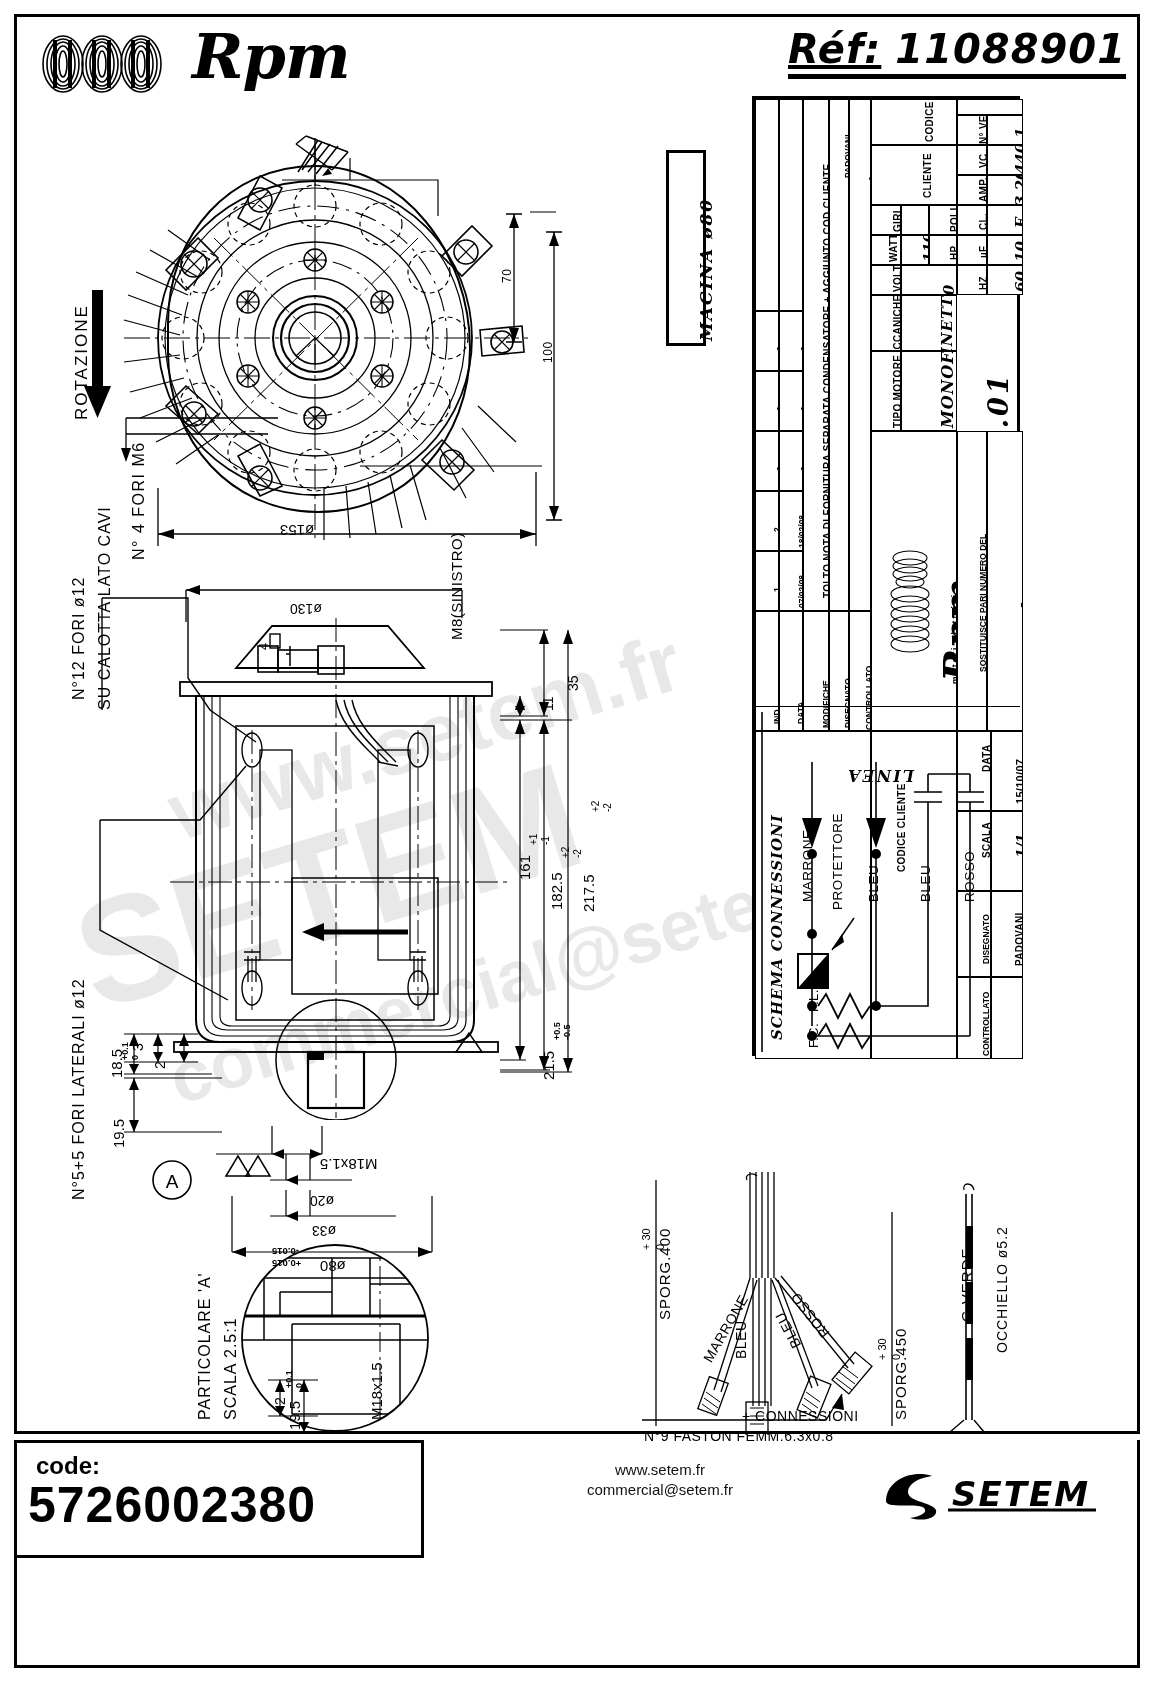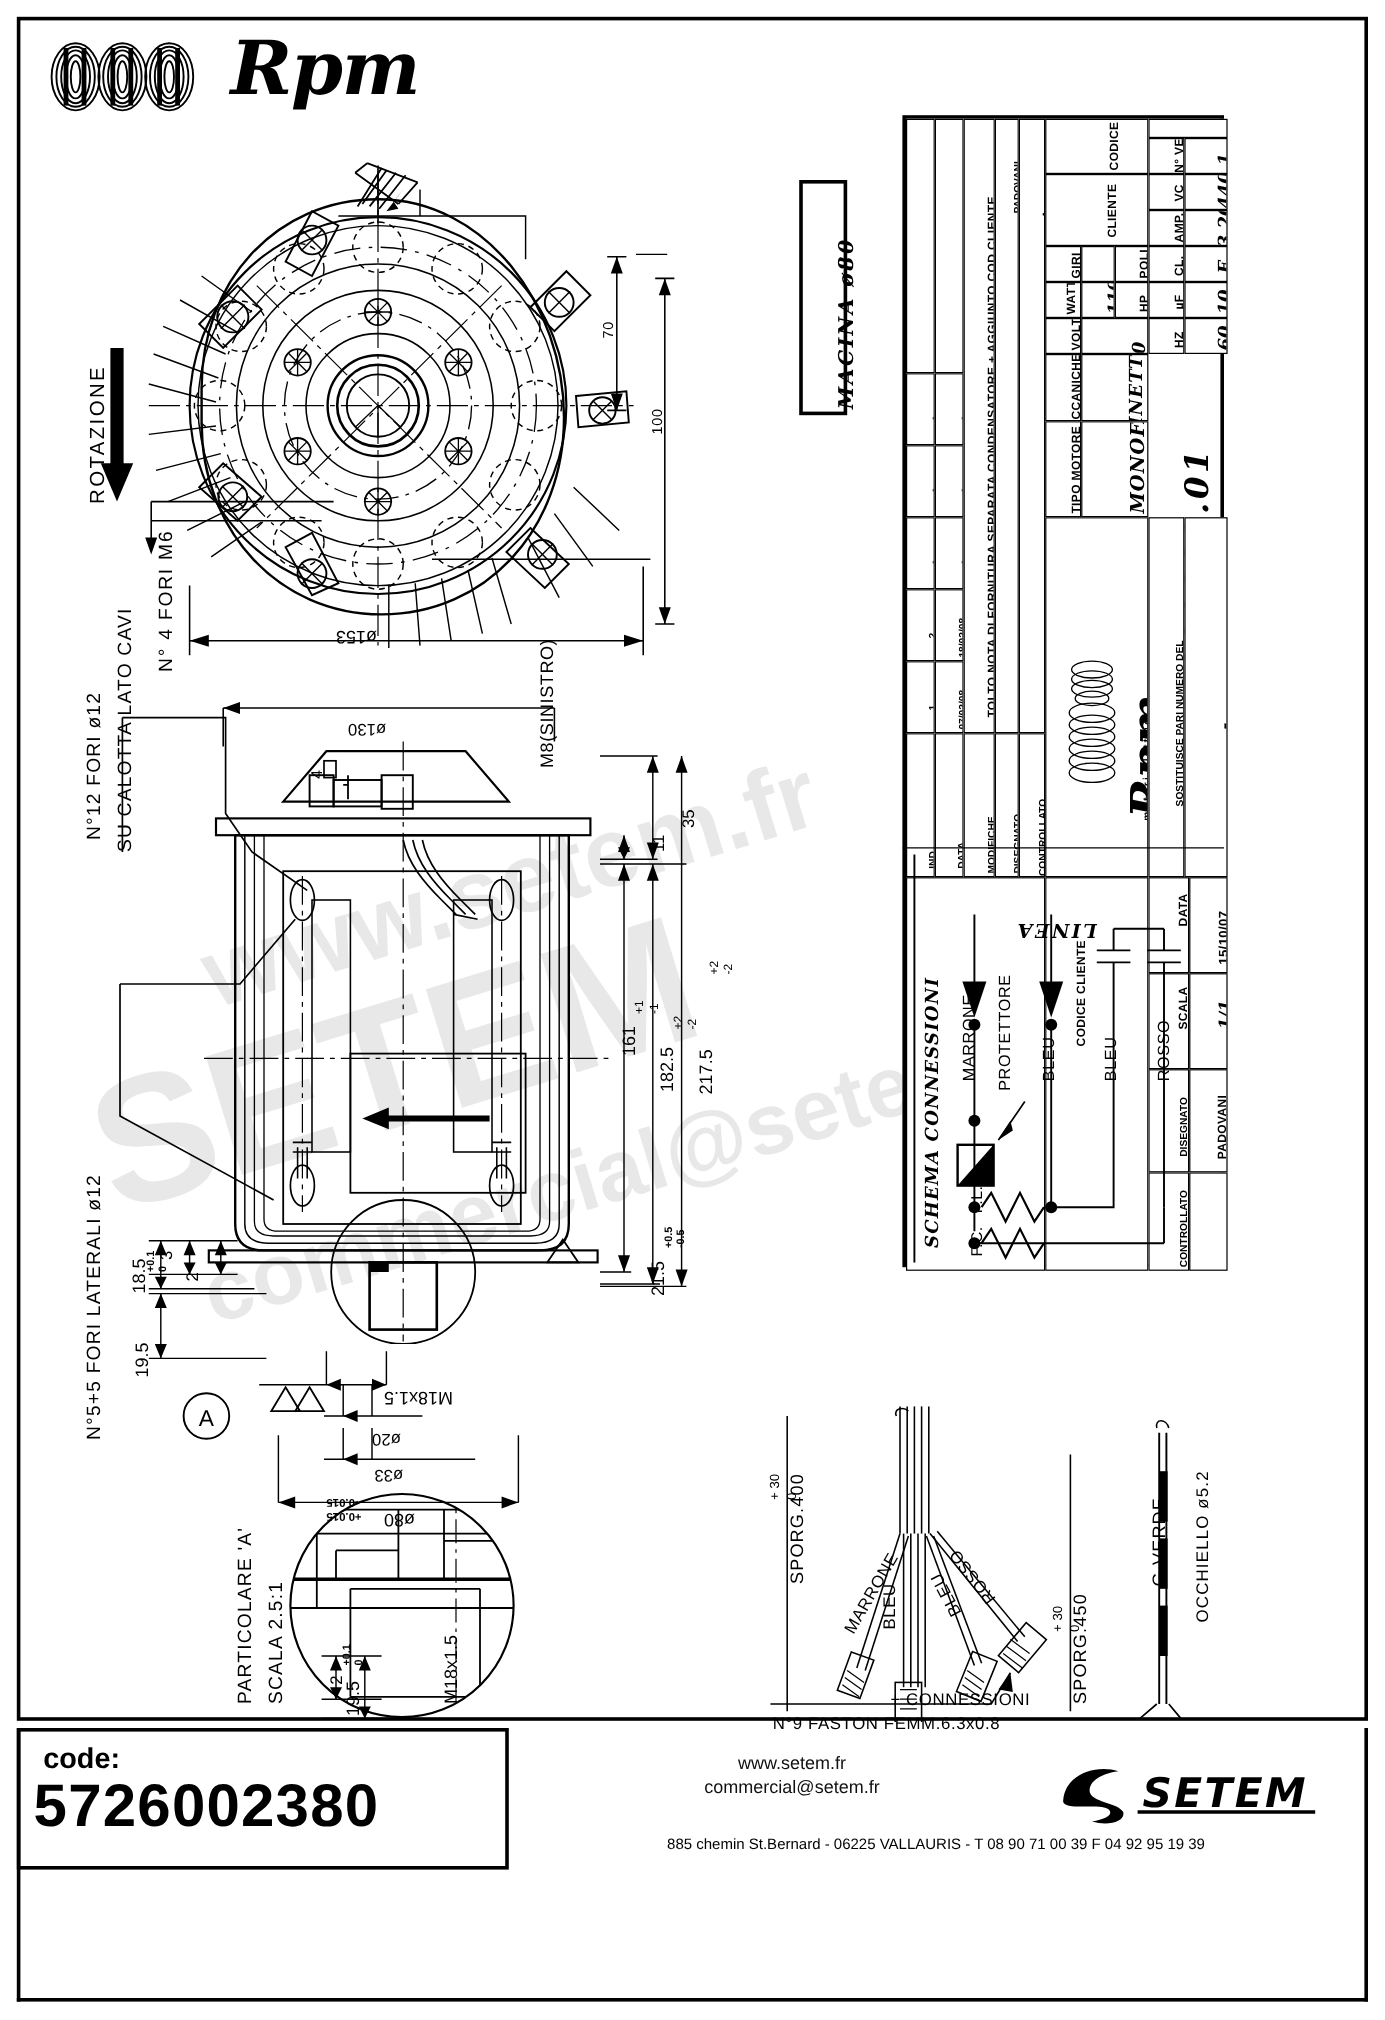--- a/index.html
+++ b/index.html
@@ -91,20 +91,25 @@
           <rect x="28" y="10" width="4" height="48"></rect>
         <rect x="52" y="10" width="4" height="48"></rect>
           <rect x="67" y="10" width="4" height="48"></rect>
         <rect x="91" y="10" width="4" height="48"></rect>
           <rect x="106" y="10" width="4" height="48"></rect>
       </g>
     </svg>
     <div class="logo-text">Rpm</div>
   </div>
 
+  <div class="abs refbox">
+    <div class="r1">
+      <span class="lbl">Réf:</span><span>11088901</span>
+    </div>
+  </div>
 
   <div class="bx macina">
     <span class="rot90">MACINA ø80</span>
   </div>
 
   <svg class="abs" style="left:110px;top:130px;" width="500" height="440" viewBox="0 0 500 440">
     <g stroke="#000" fill="none" stroke-width="1.5">
 
       <g stroke-width="1.2">
         <path d="M70 205 L14 190 M72 185 L18 165 M78 165 L26 142 M88 147 L40 120 M100 130 L58 100"></path>
@@ -931,21 +936,20 @@
     <span class="rot90" style="display:inline-block;font-size:13px;letter-spacing:.5px;">F.C.</span></div>
 
   <div class="bx foot-code-box"></div>
   <div class="abs foot-code-lbl">code:</div>
   <div class="abs foot-code-num">5726002380</div>
 
   <div class="abs foot-web">
     <div>www.setem.fr</div>
     <div>commercial@setem.fr</div>
   </div>
-  <div class="abs foot-addr">885 chemin St.Bernard  -  06225 VALLAURIS  -  T 08 90 71 00 39   F 04 92 95 19 39</div>
 
   <div class="abs" style="left:880px;top:1462px;">
     <svg width="220" height="62" viewBox="0 0 220 62">
       <g fill="#000">
         <path d="M6 38 C8 16 34 8 52 14 C38 16 28 22 28 30 C28 40 52 40 56 48 C58 56 44 60 30 56 C42 54 48 50 44 46 C38 40 4 48 6 38 Z"></path>
       </g>
       <text x="72" y="44" font-family="DejaVu Sans, sans-serif" font-style="italic" font-weight="bold" font-size="34" letter-spacing="2" fill="#000">SETEM</text>
       <path d="M68 48 L216 48" stroke="#000" stroke-width="3" fill="none"></path>
     </svg>
   </div>

